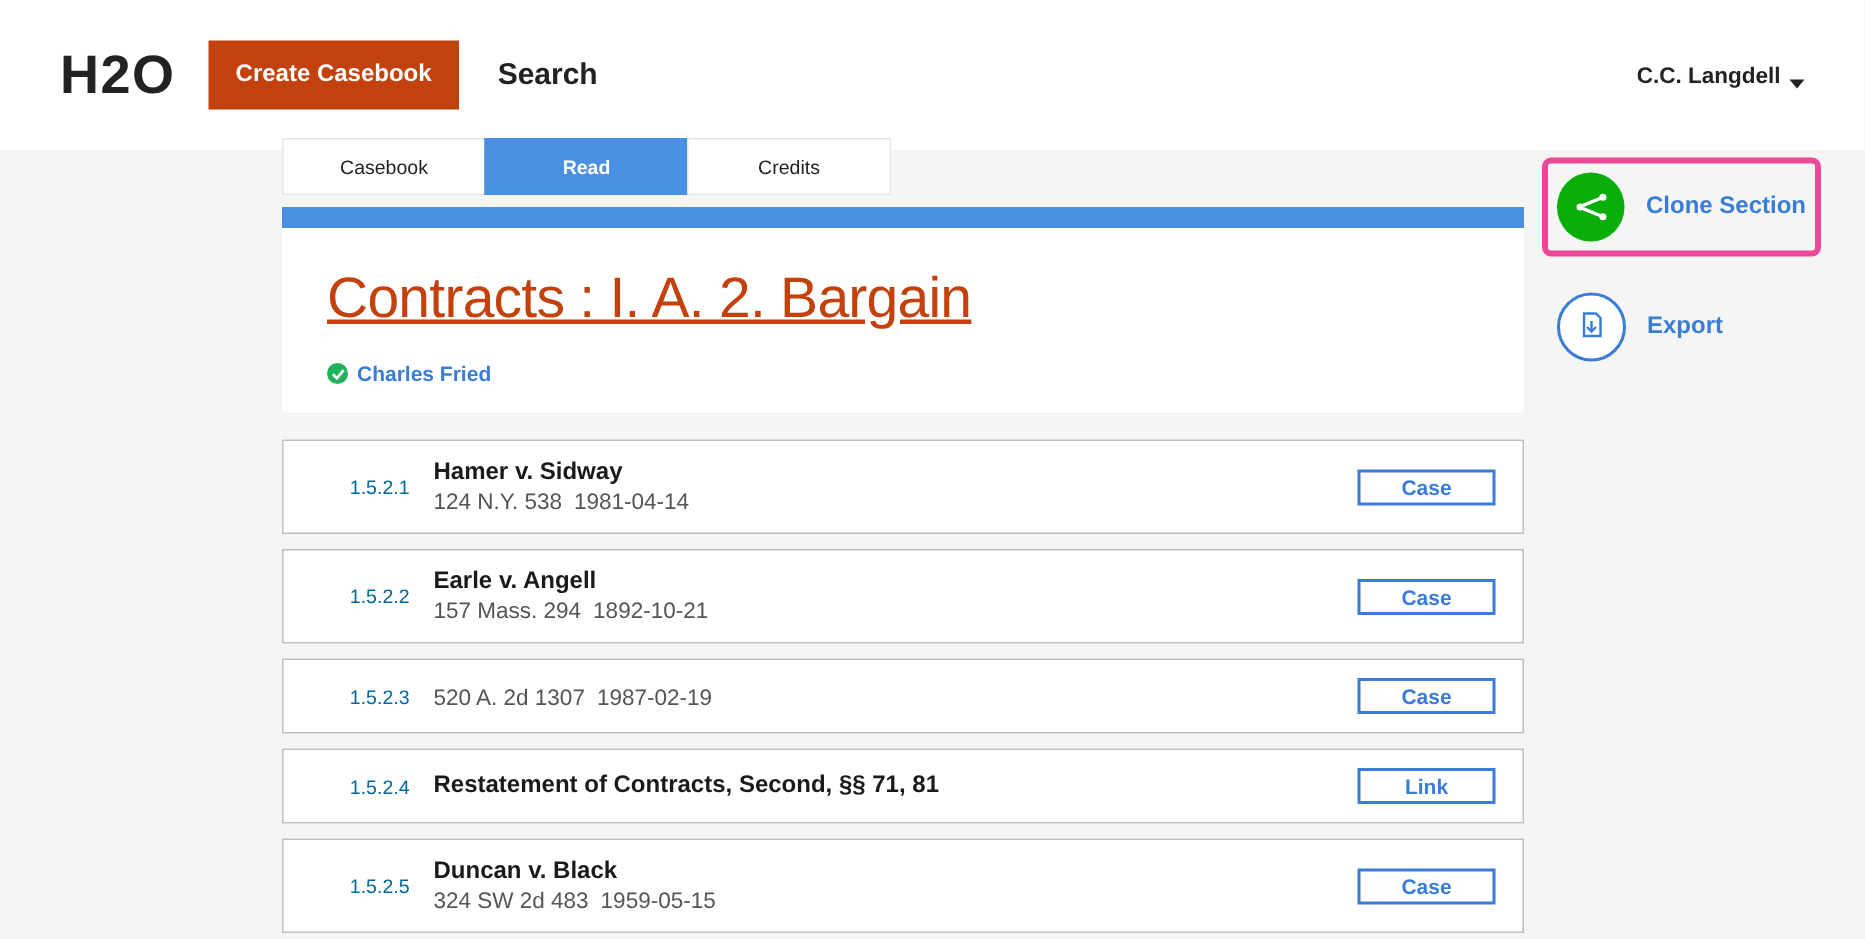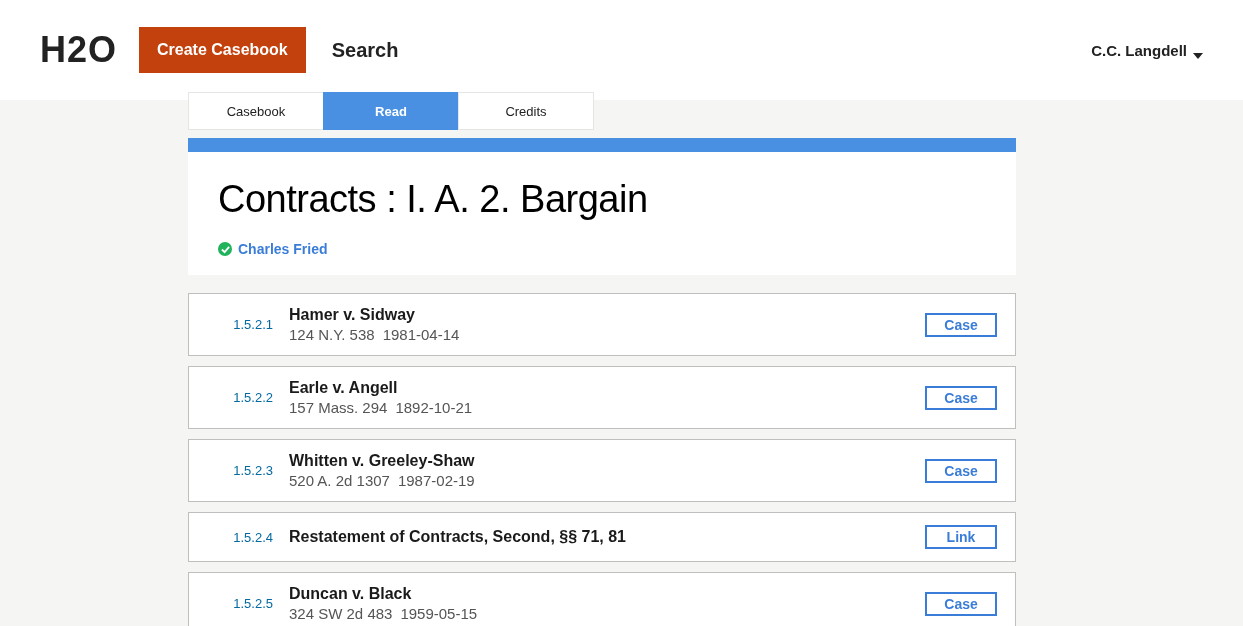--- a/index.html
+++ b/index.html
@@ -10,33 +10,33 @@
   .search-link { color: #222; font-weight: 700; font-size: 20px; text-decoration: none; cursor: pointer; }
   .spacer { flex: 1; }
   .user-menu { display: flex; align-items: flex-end; gap: 6px; font-weight: 700; font-size: 15px; cursor: pointer; }
   .dropdown-caret { width: 0; height: 0; border-left: 5px solid transparent; border-right: 5px solid transparent; border-top: 6px solid #222; }
   .content-wrap { position: relative; width: 1016px; margin-left: 188px; }
   .tabs { display: flex; position: relative; top: -8px; }
   .tab { width: 136px; height: 38px; display: flex; align-items: center; justify-content: center; font-size: 13px; border: 1px solid #e5e5e3; color: #222; background: #fff; cursor: pointer; margin-right: -1px; }
   .tab.active { background: #4a90e2; color: #fff; border-color: #4a90e2; font-weight: 700; }
   .header-strip { height: 14px; background: #4a90e2; width: 828px; }
   .title-block { background: #fff; width: 828px; padding: 26px 30px 18px 30px; }
-  .title { font-size: 38px; font-weight: 500; color: #000000; letter-spacing: -0.5px; }
+  .title { font-size: 38px; font-weight: 500; color: #c2410c; letter-spacing: -0.5px; text-decoration: underline; }
   .author-line { display: flex; align-items: center; gap: 6px; margin-top: 20px; }
   .check-circle { width: 14px; height: 14px; border-radius: 50%; background: #21b35b; display: flex; align-items: center; justify-content: center; }
   .check-circle svg { width: 9px; height: 9px; }
   .author-name { color: #3a7dd8; font-weight: 700; font-size: 14px; }
   .items { width: 828px; margin-top: 18px; }
   .item { border: 1px solid #bfbfbd; background: #fff; display: flex; align-items: center; padding: 12px 18px 12px 0; margin-bottom: 10px; cursor: pointer; }
   .item-num { width: 100px; text-align: right; font-size: 13px; color: #0369a1; padding-right: 16px; }
   .item-body { flex: 1; }
   .item-title { font-weight: 700; font-size: 16px; color: #1a1a1a; }
   .item-meta { color: #555; font-size: 15px; margin-top: 2px; }
   .item-meta .cite { margin-right: 8px; }
-  .badge { border: 2px solid #3a7dd8; color: #3a7dd8; font-weight: 700; font-size: 14px; padding: 2px 0; width: 72px; text-align: center; }
+  .badge { border: 2px solid #3a7dd8; color: #3a7dd8; font-weight: 700; font-size: 14px; padding: 2px 0; width: 92px; text-align: center; }
   .side-actions { position: absolute; left: 840px; top: 5px; width: 186px; }
   .action-row { display: flex; align-items: center; gap: 14px; cursor: pointer; margin-bottom: 16px; padding: 8px 6px; }
   .highlight-box { border: 4px solid #ec4899; border-radius: 6px; padding: 6px 6px; }
   .action-icon { width: 46px; height: 46px; border-radius: 50%; display: flex; align-items: center; justify-content: center; }
   .icon-green { background: #0aad0a; }
   .icon-outline { border: 2px solid #3a7dd8; background: #fff; }
   .action-label { color: #3a7dd8; font-weight: 700; font-size: 16px; white-space: nowrap; }
 </style>
 </head>
 <body>
@@ -65,20 +65,42 @@
     <div class="author-line">
       <span class="check-circle">
         <svg viewBox="0 0 10 10">
             <path d="M1 5 L4 8 L9 2" stroke="#fff" stroke-width="2" fill="none"></path>
           </svg>
       </span>
       <span class="author-name">Charles Fried</span>
     </div>
   </div>
 
+  <div class="side-actions">
+    <div class="action-row highlight-box">
+      <div class="action-icon icon-green">
+        <svg width="26" height="26" viewBox="0 0 24 24" fill="none">
+            <circle cx="5" cy="12" r="2.2" fill="#fff"></circle>
+            <circle cx="19" cy="6" r="2.2" fill="#fff"></circle>
+            <circle cx="19" cy="18" r="2.2" fill="#fff"></circle>
+            <path d="M6.8 11 L17.2 6.8 M6.8 13 L17.2 17.2" stroke="#fff" stroke-width="2"></path>
+          </svg>
+      </div>
+      <span class="action-label">Clone Section</span>
+    </div>
+    <div class="action-row" style="padding-left:10px;">
+      <div class="action-icon icon-outline">
+        <svg width="24" height="24" viewBox="0 0 24 24" fill="none">
+          <path d="M7 3 h8 l3 3 v12 h-11 z" stroke="#3a7dd8" stroke-width="1.6" fill="none"></path>
+          <path d="M12 8 v7 M9 12 l3 3 l3 -3" stroke="#3a7dd8" stroke-width="1.6" fill="none"></path>
+        </svg>
+      </div>
+      <span class="action-label">Export</span>
+    </div>
+  </div>
 
   <div class="items">
     <div class="item">
       <div class="item-num">1.5.2.1</div>
       <div class="item-body">
         <div class="item-title">Hamer v. Sidway</div>
         <div class="item-meta"><span class="cite">124 N.Y. 538</span><span>1981-04-14</span></div>
       </div>
       <div class="badge">Case</div>
     </div>
@@ -86,21 +108,20 @@
       <div class="item-num">1.5.2.2</div>
       <div class="item-body">
         <div class="item-title">Earle v. Angell</div>
         <div class="item-meta"><span class="cite">157 Mass. 294</span><span>1892-10-21</span></div>
       </div>
       <div class="badge">Case</div>
     </div>
     <div class="item">
       <div class="item-num">1.5.2.3</div>
       <div class="item-body">
-        <div class="item-title">Whitten v. Greeley-Shaw</div>
         <div class="item-meta"><span class="cite">520 A. 2d 1307</span><span>1987-02-19</span></div>
       </div>
       <div class="badge">Case</div>
     </div>
     <div class="item">
       <div class="item-num">1.5.2.4</div>
       <div class="item-body">
         <div class="item-title">Restatement of Contracts, Second, §§ 71, 81</div>
       </div>
       <div class="badge">Link</div>

